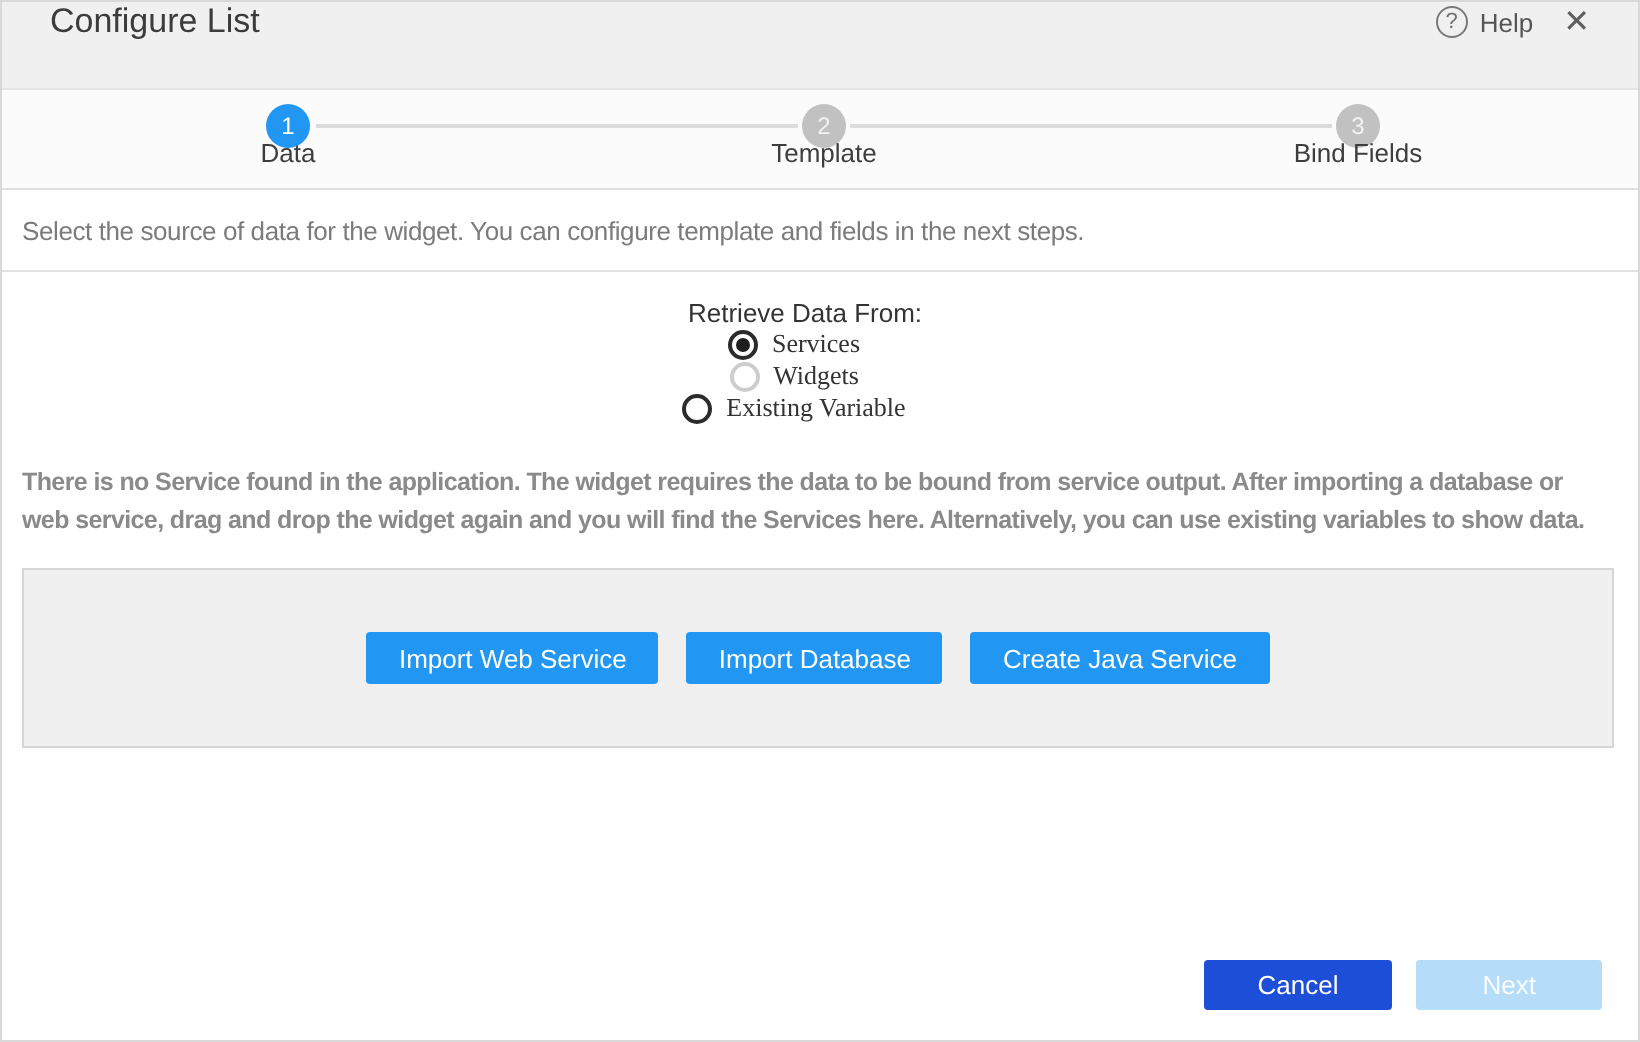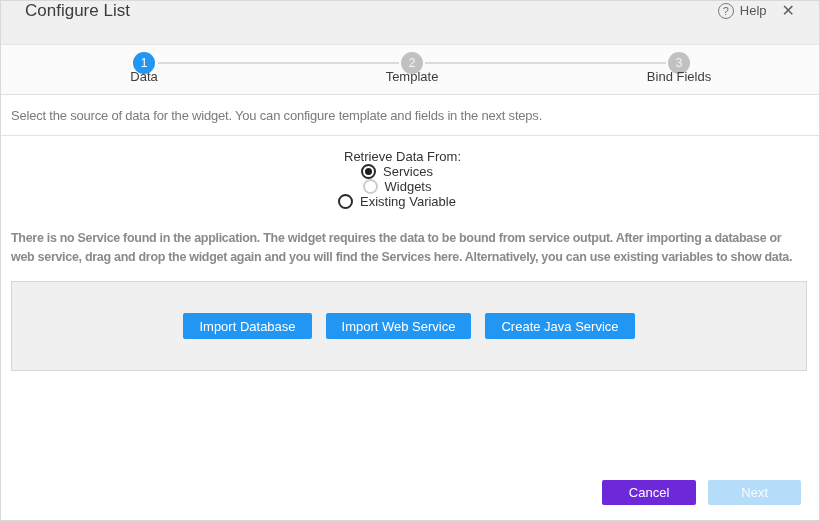--- a/index.html
+++ b/index.html
@@ -67,21 +67,21 @@
     letter-spacing: -0.2px;
     border-bottom: 1px solid #e2e2e2;
   }
   
   .radio-row {
     display: flex; align-items: center;
     padding: 13px 10px 12px 10px;
     flex-direction: column;
   }
   .radio-caption { width: 132px; font-size: 13px; color: #333; }
-  .radio-option { display: flex; align-items: center; margin-right: 26px; cursor: pointer; }
+  .radio-option { display: flex; align-items: center; margin-right: 26px; cursor: pointer; font-family: Liberation Serif, serif; }
   .radio-circle {
     width: 15px; height: 15px; border-radius: 50%;
     border: 2px solid #2b2b2b; margin-right: 7px;
     position: relative; background: #fff; flex: 0 0 auto;
   }
   .radio-circle.checked::after {
     content: ""; position: absolute; left: 2px; top: 2px;
     width: 7px; height: 7px; border-radius: 50%; background: #1e1e1e;
   }
   .radio-circle.disabled { border-color: #cdcdcd; }
@@ -110,21 +110,21 @@
   }
   
   .footer {
     position: absolute; right: 18px; bottom: 15px;
     display: flex; gap: 12px;
   }
   .footer-btn {
     height: 25px; border: none; border-radius: 2px;
     font-size: 13px; font-family: inherit; cursor: pointer;
   }
-  .cancel-btn { background: #6d28d9; color: #ffffff; padding: 0 27px; }
+  .cancel-btn { background: #1d4ed8; color: #ffffff; padding: 0 27px; }
   .next-btn { background: #b5dcf8; color: rgba(255,255,255,0.92); padding: 0 33px; cursor: default; }
 </style>
 </head>
 <body>
 
 <div class="dialog">
 
   <div class="titlebar">
     <span class="title">Configure List</span>
     <div class="titlebar-right">
@@ -167,22 +167,22 @@
 
     <span class="radio-option">
       <span class="radio-circle"></span>
       <span class="radio-label">Existing Variable</span>
     </span>
   </div>
 
   <div class="message">There is no Service found in the application. The widget requires the data to be bound from service output. After importing a database or web service, drag and drop the widget again and you will find the Services here. Alternatively, you can use existing variables to show data.</div>
 
   <div class="panel">
+    <button class="blue-btn">Import Web Service</button>
     <button class="blue-btn">Import Database</button>
-    <button class="blue-btn">Import Web Service</button>
     <button class="blue-btn">Create Java Service</button>
   </div>
 
   <div class="footer">
     <button class="footer-btn cancel-btn">Cancel</button>
     <button class="footer-btn next-btn" disabled="">Next</button>
   </div>
 
 </div>
 

